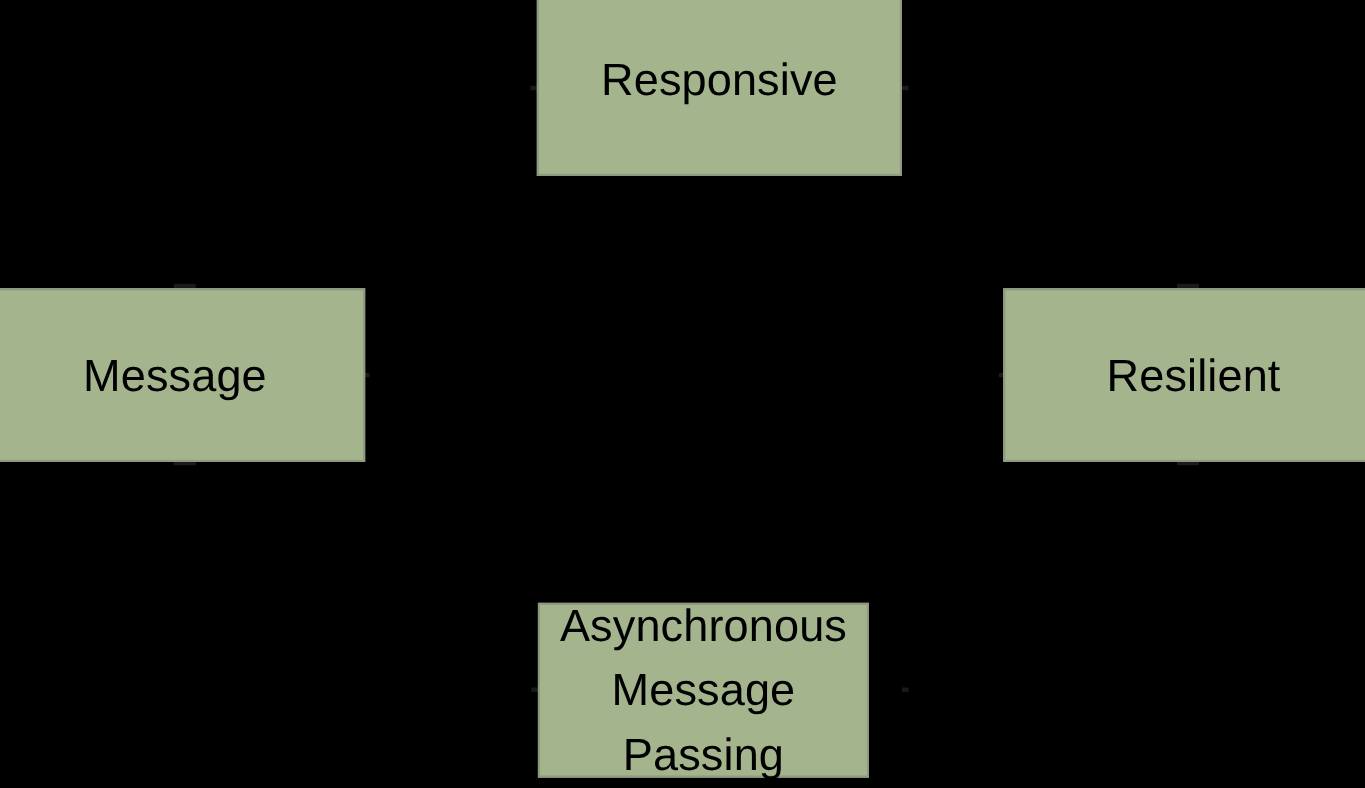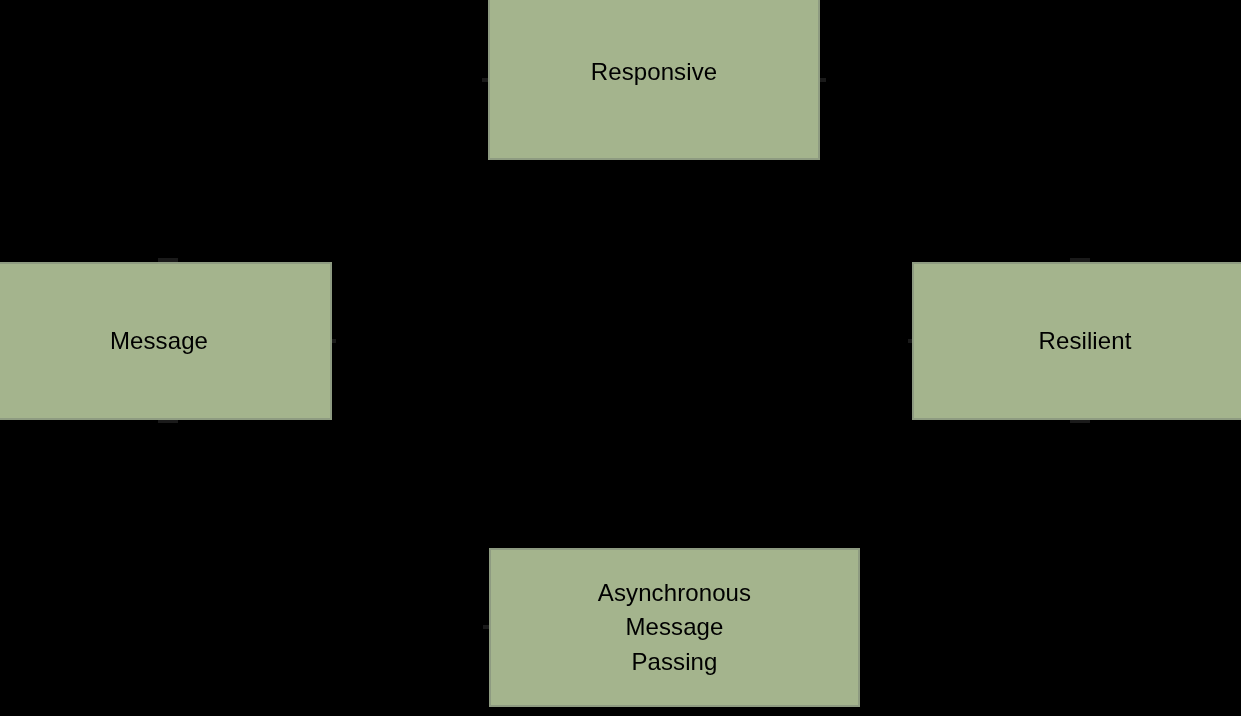--- a/index.html
+++ b/index.html
@@ -20,21 +20,21 @@
     background: #a4b48d;
     border: 2px solid #8e9b81;
     box-sizing: border-box;
     display: flex;
     align-items: center;
     justify-content: center;
     text-align: center;
   }
   .node-label {
     color: #000000;
-    font-size: 24px;
+    font-size: 41px;
     line-height: 1.42;
     font-weight: 400;
     letter-spacing: 0.1px;
     white-space: pre-line;
   }
   
   #node-responsive {
     left: 488px;
     top: -16px;
     width: 332px;
@@ -48,21 +48,21 @@
   }
   #node-resilient {
     left: 912px;
     top: 262px;
     width: 346px;
     height: 158px;
   }
   #node-async {
     left: 489px;
     top: 548px;
-    width: 371px;
+    width: 301px;
     height: 159px;
   }
   
   .connector-stub {
     position: absolute;
     background: #1a1a1a;
   }
   .stub-h {
     width: 6px;
     height: 4px;

